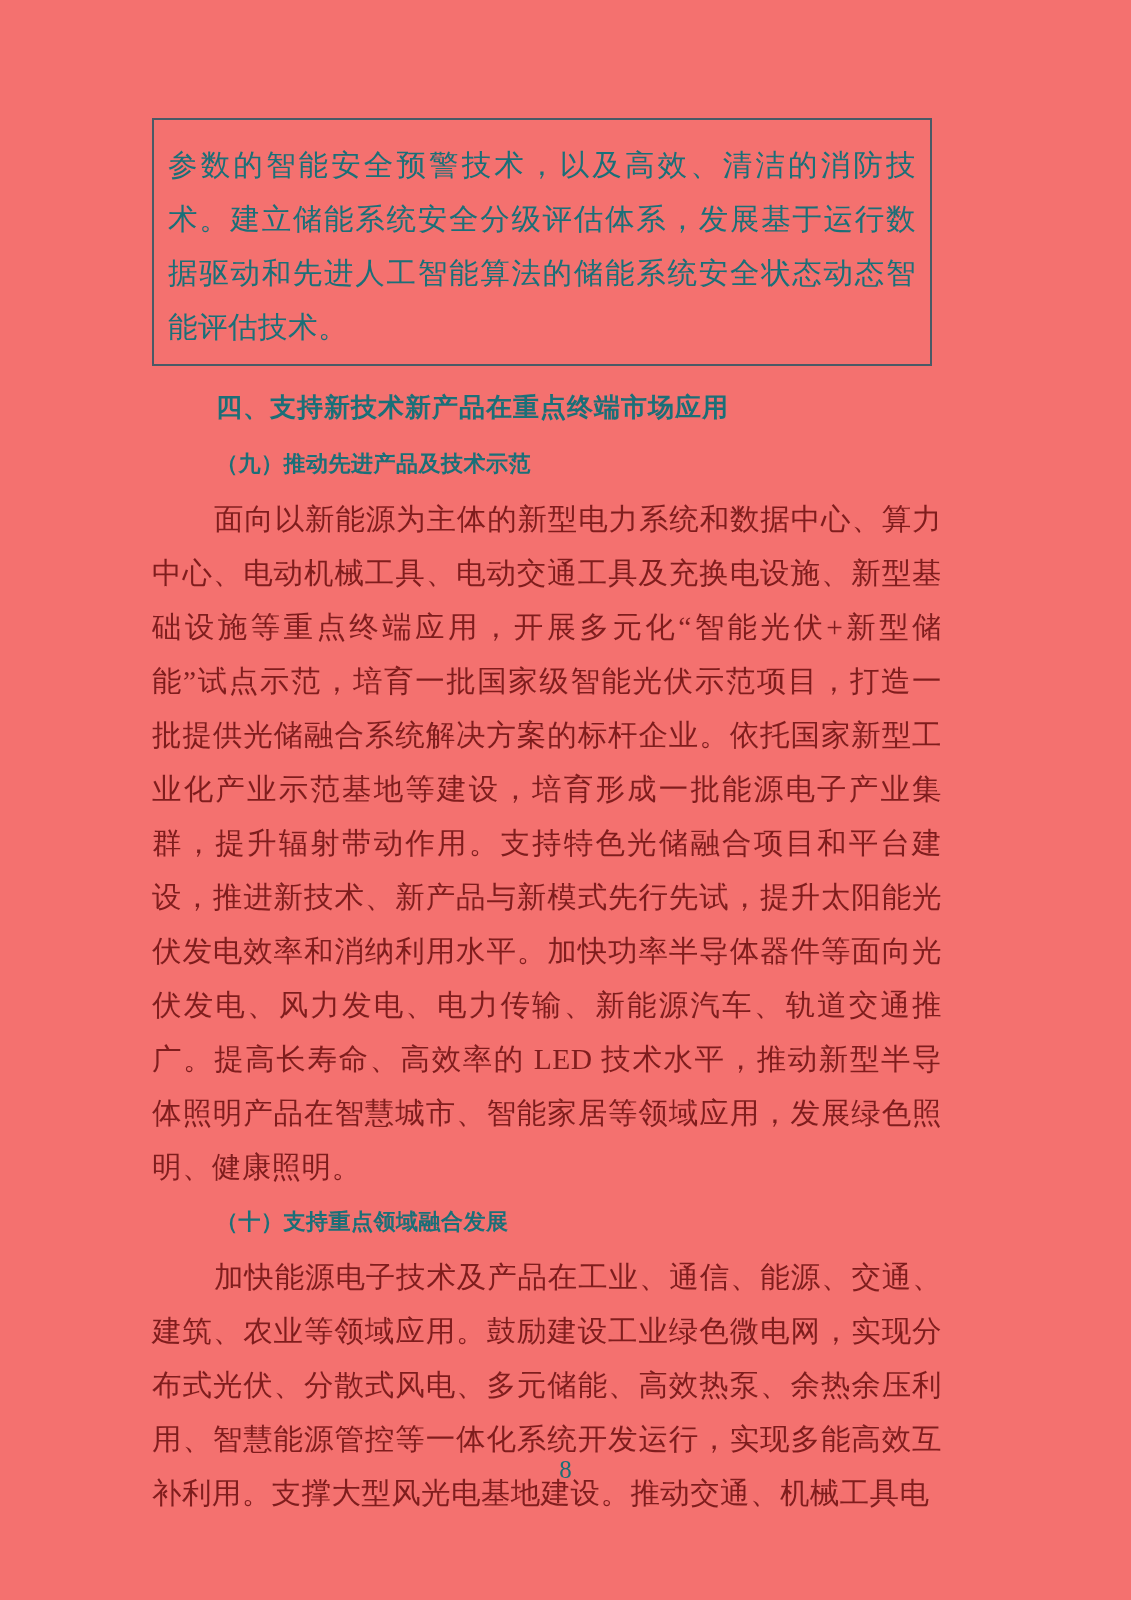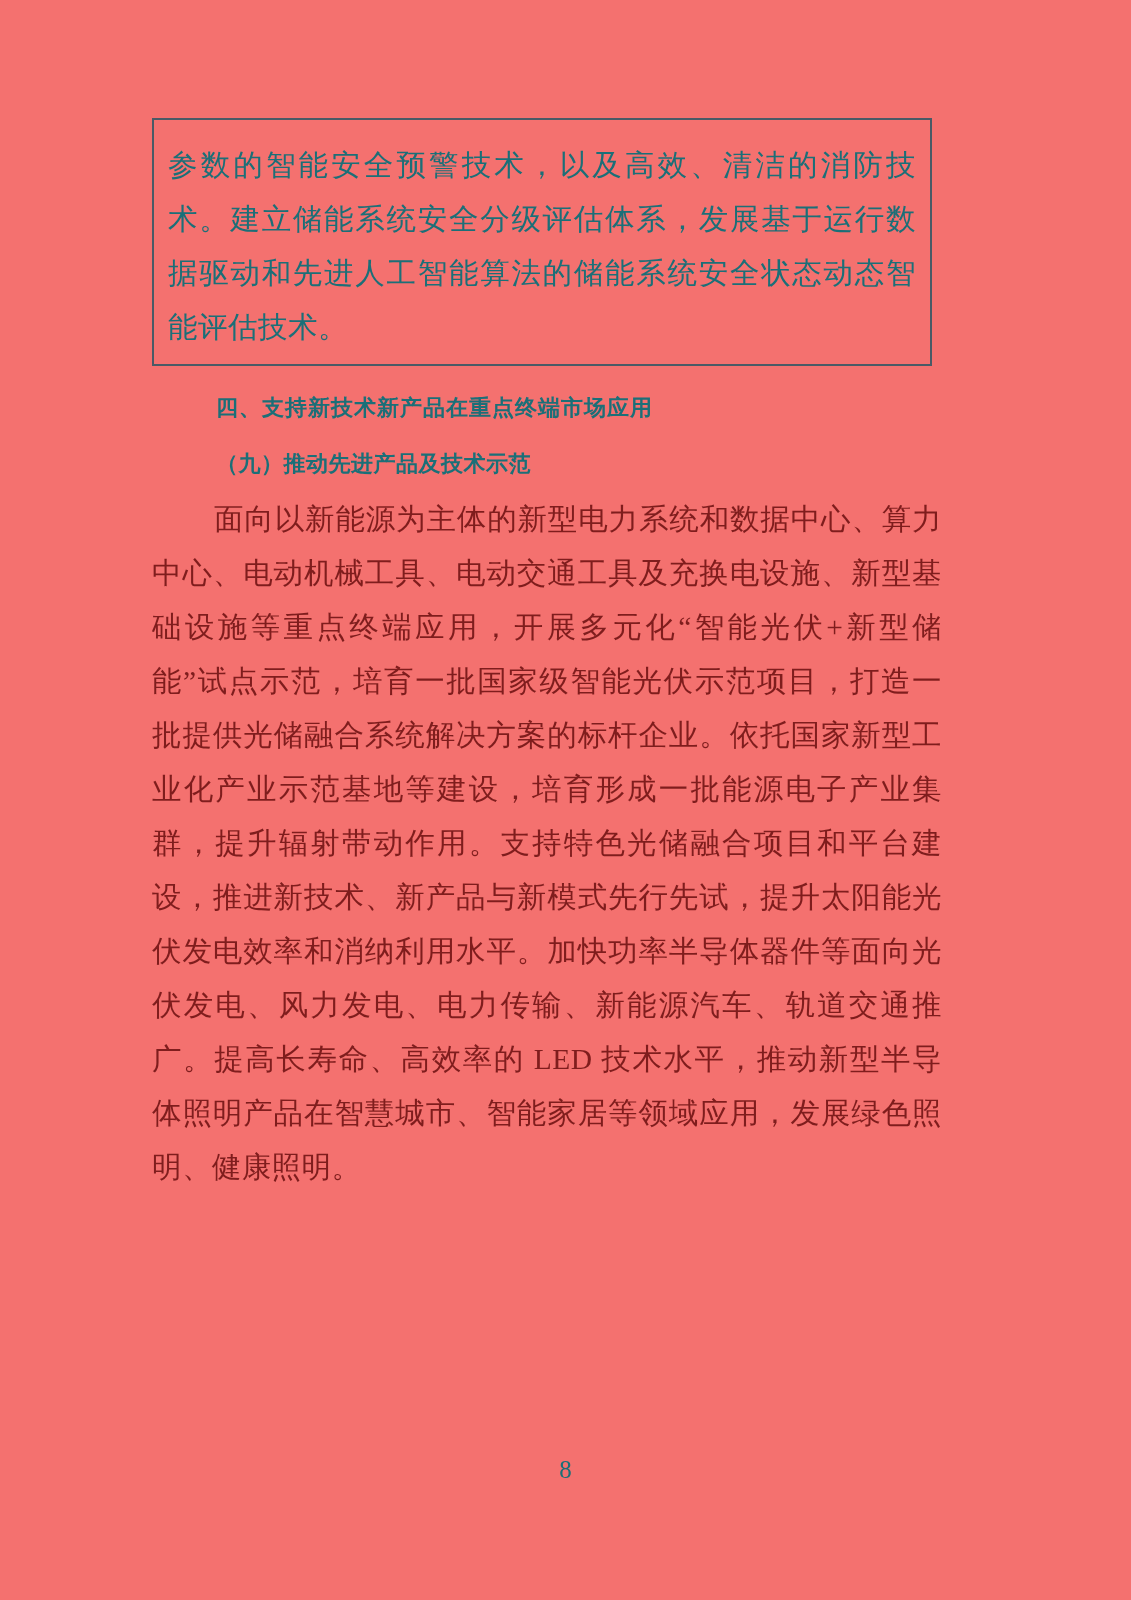--- a/index.html
+++ b/index.html
@@ -37,21 +37,21 @@
     line-height: 54px;
     color: #1b6f78;
     text-align: justify;
     text-justify: inter-ideograph;
     letter-spacing: 0.5px;
   }
   .top-box .body-text {
     margin: 0;
   }
   .heading-1 {
-    font-size: 22px;
+    font-size: 26px;
     line-height: 56px;
     color: #1b6f78;
     font-weight: bold;
     margin-top: 14px;
     text-indent: 64px;
     letter-spacing: 1px;
   }
   .heading-2 {
     font-size: 22px;
     line-height: 56px;
@@ -91,19 +91,21 @@
     <div class="top-box">
       <p class="body-text">参数的智能安全预警技术，以及高效、清洁的消防技术。建立储能系统安全分级评估体系，发展基于运行数据驱动和先进人工智能算法的储能系统安全状态动态智能评估技术。</p>
     </div>
 
     <div class="heading-1">四、支持新技术新产品在重点终端市场应用</div>
 
     <div class="heading-2">（九）推动先进产品及技术示范</div>
 
     <p class="para">面向以新能源为主体的新型电力系统和数据中心、算力中心、电动机械工具、电动交通工具及充换电设施、新型基础设施等重点终端应用，开展多元化“智能光伏+新型储能”试点示范，培育一批国家级智能光伏示范项目，打造一批提供光储融合系统解决方案的标杆企业。依托国家新型工业化产业示范基地等建设，培育形成一批能源电子产业集群，提升辐射带动作用。支持特色光储融合项目和平台建设，推进新技术、新产品与新模式先行先试，提升太阳能光伏发电效率和消纳利用水平。加快功率半导体器件等面向光伏发电、风力发电、电力传输、新能源汽车、轨道交通推广。提高长寿命、高效率的 LED 技术水平，推动新型半导体照明产品在智慧城市、智能家居等领域应用，发展绿色照明、健康照明。</p>
 
+    <div class="heading-2">（十）支持重点领域融合发展</div>
 
+    <p class="para">加快能源电子技术及产品在工业、通信、能源、交通、建筑、农业等领域应用。鼓励建设工业绿色微电网，实现分布式光伏、分散式风电、多元储能、高效热泵、余热余压利用、智慧能源管控等一体化系统开发运行，实现多能高效互补利用。支撑大型风光电基地建设。推动交通、机械工具电</p>
 
   </div>
 
   <div class="page-number">8</div>
 
 </div>
 
 </body></html>

